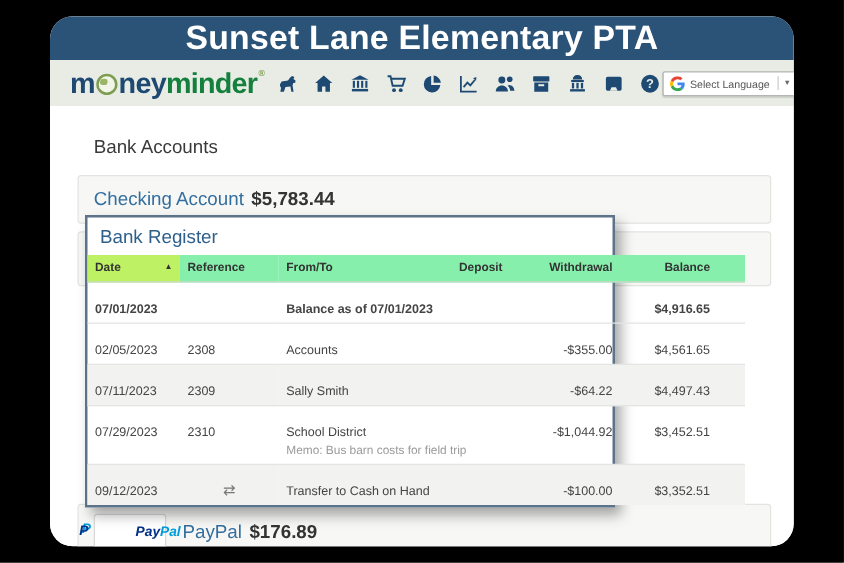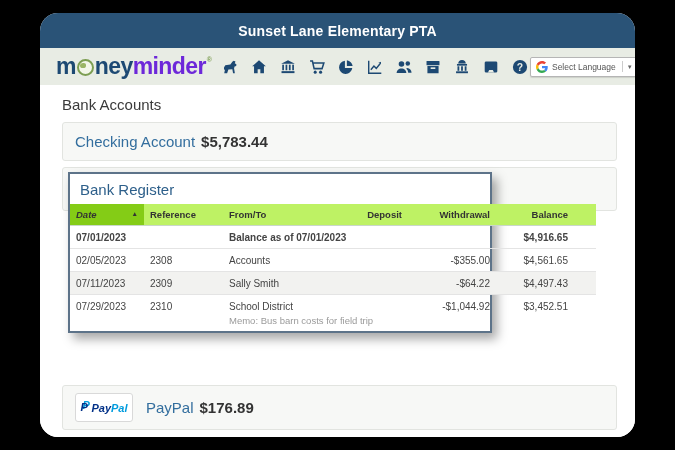--- a/index.html
+++ b/index.html
@@ -3,73 +3,73 @@
 <meta charset="utf-8">
 <style>
   html,body{margin:0;padding:0;width:675px;height:450px;background:#000;
     font-family:"Liberation Sans","DejaVu Sans",sans-serif;overflow:hidden;}
   .stage{position:relative;width:675px;height:450px;}
   .card{position:absolute;left:40px;top:13px;width:595px;height:424px;
     background:#fff;border-radius:18px;overflow:hidden;}
 
   
   .titlebar{height:35px;background:#2a5377;display:flex;align-items:center;justify-content:center;}
-  .titlebar span{color:#fff;font-size:14px;font-weight:bold;letter-spacing:.2px;}
+  .titlebar span{color:#fff;font-size:27px;font-weight:bold;letter-spacing:.2px;}
 
   
   .toolbar{height:37px;background:#e8ece4;display:flex;align-items:center;padding:0 12px 0 16px;}
   .brand{display:flex;align-items:center;font-size:23px;font-weight:bold;color:#1d4973;letter-spacing:-.6px;cursor:pointer;}
   .globe{width:13px;height:13px;border:2.5px solid #7d9e52;border-radius:50%;background:#f2f6e8;display:inline-block;position:relative;margin:2px 1px 0;}
   .globe::after{content:"";position:absolute;left:1px;top:2px;width:6px;height:5px;background:#9ab564;border-radius:60% 40% 50% 50%;}
-  .brand .green{color:#6d28d9;text-align:center;}
+  .brand .green{color:#15803d;text-align:center;}
   .brand .reg{font-size:7px;color:#7d9e52;align-self:flex-start;margin:3px 0 0 1px;letter-spacing:0;}
   .nav-icons{display:flex;align-items:center;gap:10px;margin-left:9px;}
   .icon{width:19px;height:19px;display:flex;align-items:center;justify-content:center;cursor:pointer;}
   .icon svg{width:18px;height:18px;fill:#1d4973;}
   .lang-box{margin-left:auto;background:#fff;border:1px solid #b5b5b5;border-radius:2px;
     padding:3px 5px;display:flex;align-items:center;gap:4px;cursor:pointer;box-shadow:0 1px 1px rgba(0,0,0,.12);}
   .lang-box .g-icon svg{width:12px;height:12px;display:block;}
   .lang-label{font-size:8.5px;color:#555;white-space:nowrap;}
   .lang-div{width:1px;height:11px;background:#ccc;margin-left:2px;}
   .lang-arrow{font-size:6px;color:#666;}
 
   
   .page{position:relative;background:#fff;height:352px;}
-  .section-h{position:absolute;left:22px;margin:0;font-size:15px;font-weight:400;color:#3a3a3a;}
+  .section-h{position:absolute;left:22px;margin:13px;font-size:15px;font-weight:400;color:#3a3a3a;}
   #bank-heading{top:11px;}
   #merchant-heading{top:269px;}
   .account-panel{position:absolute;left:22px;width:555px;background:#f7f8f6;border:1px solid #e2e4e0;
-    border-radius:3px;display:flex;align-items:center;padding-left:12px;box-sizing:border-box;font-size:15px;}
+    border-radius:3px;display:flex;align-items:center;padding-left:12px;box-sizing:border-box;font-size:15px;margin-top:18px;}
   #checking-panel{top:37px;height:39px;}
   #hidden-panel{top:82px;height:44px;}
   #paypal-panel{top:300px;height:45px;}
   .acct-link{color:#336e9e;margin-right:6px;cursor:pointer;text-decoration:none;}
   .acct-amount{color:#333;font-weight:bold;}
 
   
   .paypal-badge{width:56px;height:27px;background:#fff;border:1px solid #d9d9d9;border-radius:3px;
     display:flex;align-items:center;justify-content:center;margin-right:13px;
     font-style:italic;font-weight:bold;font-size:11px;}
   .pp-mark{display:inline-block;position:relative;width:10px;height:14px;margin-right:1px;}
   .pp-back{position:absolute;left:2px;top:-1.5px;color:#009cde;}
   .pp-front{position:absolute;left:0;top:0;color:#003087;}
-  .pp-pay{color:#003087;}
+  .pp-pay{color:#003087;padding-left:44px;}
   .pp-pal{color:#009cde;}
 
   
   .popup{position:absolute;left:28px;top:87px;width:424px;background:#fff;
     border:2px solid #5d7389;box-shadow:5px 6px 10px rgba(0,0,0,.35);box-sizing:border-box;}
   .popup-title{color:#2d5f8a;font-size:15px;padding:7px 10px 6px;}
   table{width:100%;border-collapse:collapse;table-layout:fixed;font-size:10px;color:#444;}
-  th{background:#bef264;font-size:9.5px;font-weight:bold;color:#333;text-align:left;
+  th{background:#86efac;font-size:9.5px;font-weight:bold;color:#333;text-align:left;
     padding:5px 6px;border-bottom:1px solid #c9d7c9;}
-  th.sorted{background:#84cc16;font-style:italic;}
+  th.sorted{background:#bef264;}
   th.num,td.num{text-align:right;}
   th.last,td.last{padding-right:28px;}
-  td{padding:6px 6px 5px;border-top:1px solid #e4e4e4;vertical-align:top;white-space:nowrap;}
+  td{padding:16px 6px 5px;border-top:1px solid #e4e4e4;vertical-align:top;white-space:nowrap;}
   tr.bold-row td{font-weight:bold;}
   tr.stripe{background:#f2f2f0;}
   .sort-arrow{float:right;font-size:6.5px;color:#333;margin-top:1px;}
   .memo{color:#9a9a9a;font-size:9.5px;margin-top:3px;white-space:nowrap;}
   .memo-label{}
   td.ref-center{text-align:center;}
   .transfer-glyph{color:#777;font-size:12px;line-height:8px;}
 </style>
 </head>
 <body>
@@ -260,19 +260,27 @@
               <td>07/29/2023</td>
               <td>2310</td>
               <td>
                 <div>School District</div>
                 <div class="memo"><span class="memo-label">Memo:</span> <span>Bus barn costs for field trip</span></div>
               </td>
               <td class="num"></td>
               <td class="num">-$1,044.92</td>
               <td class="num last">$3,452.51</td>
             </tr>
+            <tr class="stripe">
+              <td>09/12/2023</td>
+              <td class="ref-center"><span class="transfer-glyph">⇄</span></td>
+              <td>Transfer to Cash on Hand</td>
+              <td class="num"></td>
+              <td class="num">-$100.00</td>
+              <td class="num last">$3,352.51</td>
+            </tr>
           </tbody>
         </table>
       </div>
 
     </div>
   </div>
 </div>
 
 </body></html>

